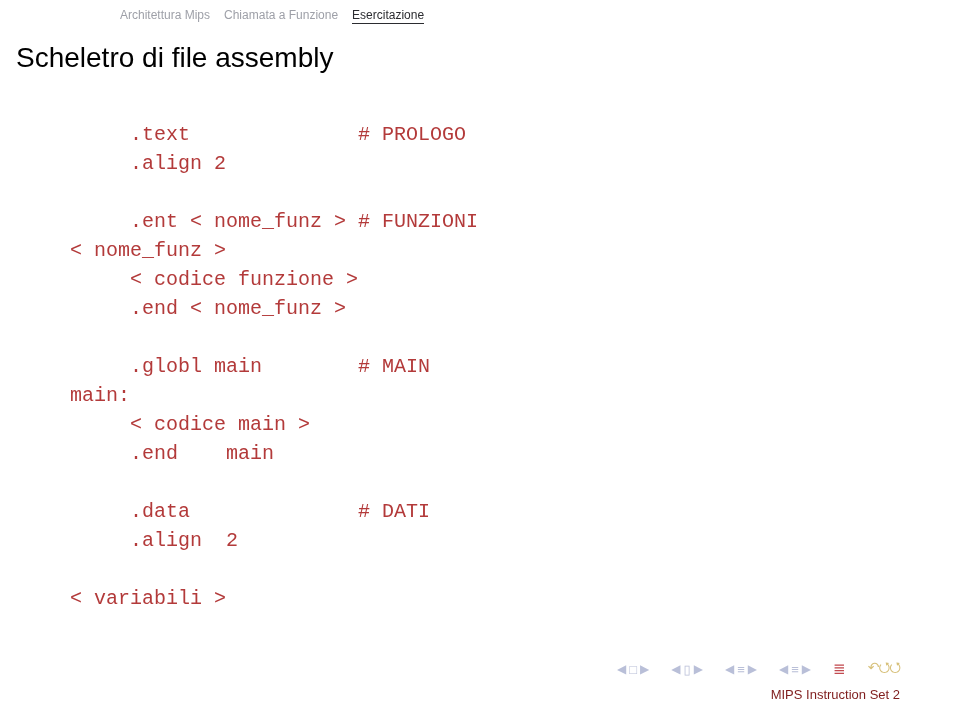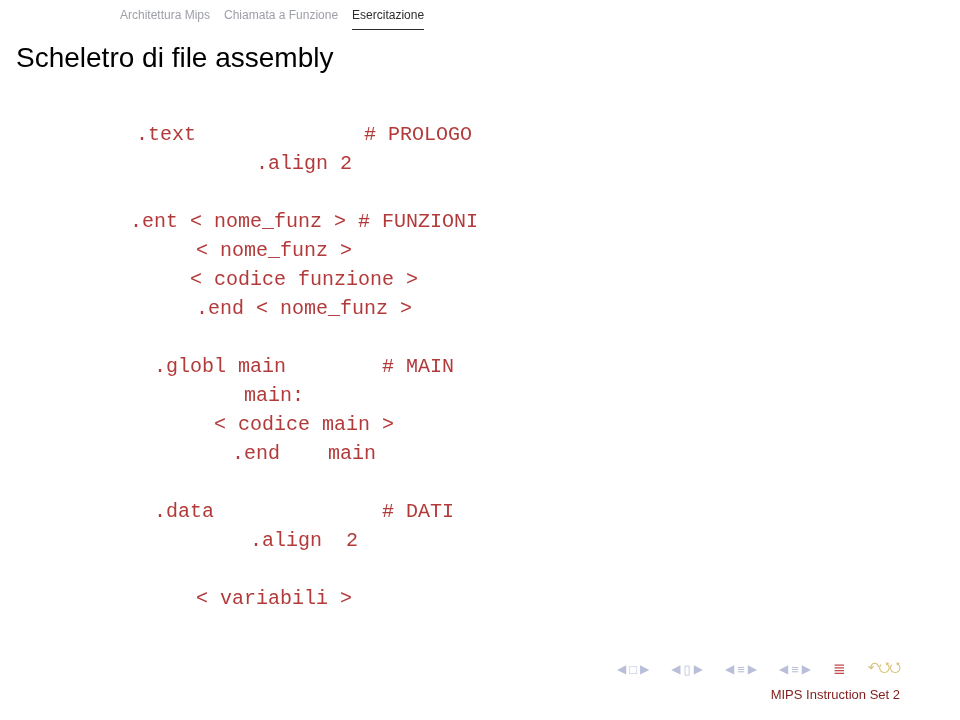--- a/index.html
+++ b/index.html
@@ -1,20 +1,20 @@
 <!DOCTYPE html>
 <html><head>
 <meta charset="utf-8">
 <style>
-  * { box-sizing: border-box; margin: 0; padding: 0; text-align: center; }
+  * { box-sizing: border-box; margin: 0; padding: 0; }
   html, body { width: 960px; height: 720px; background: #fff; font-family: Arial, Helvetica, sans-serif; overflow: hidden; }
   .slide { width: 960px; height: 720px; position: relative; }
   .breadcrumb { position: absolute; top: 8px; left: 0; right: 0; padding-left: 120px; display: flex; gap: 14px; font-size: 12px; }
   .breadcrumb span { color: #9ea0a8; }
-  .breadcrumb .active { color: #2b2c30; border-bottom: 1.5px solid #2b2c30; padding-bottom: 7px; }
+  .breadcrumb .active { color: #2b2c30; border-bottom: 1.5px solid #2b2c30; padding-bottom: 1px; }
   .title { position: absolute; top: 42px; left: 16px; color: #000000; font-size: 28px; font-weight: 400; }
   .code { position: absolute; top: 120px; left: 70px; font-family: "Courier New", Courier, monospace; font-size: 20px; line-height: 1.45; color: #b33a3a; white-space: pre; }
   .footer { position: absolute; right: 60px; bottom: 18px; display: flex; flex-direction: column; align-items: flex-end; gap: 6px; }
   .navbar { display: flex; gap: 22px; align-items: center; font-size: 14px; }
   .navbar .group { display: flex; align-items: center; gap: 3px; }
   .arrow { color: #b9bfd8; font-size: 12px; }
   .glyph { color: #b9bfd8; font-size: 13px; }
   .eq-red { color: #c24b50; font-size: 15px; }
   .undo { color: #d7c07a; font-size: 14px; letter-spacing: -1px; }
   .undo-glyph { color: #d7c07a; font-size: 14px; }

